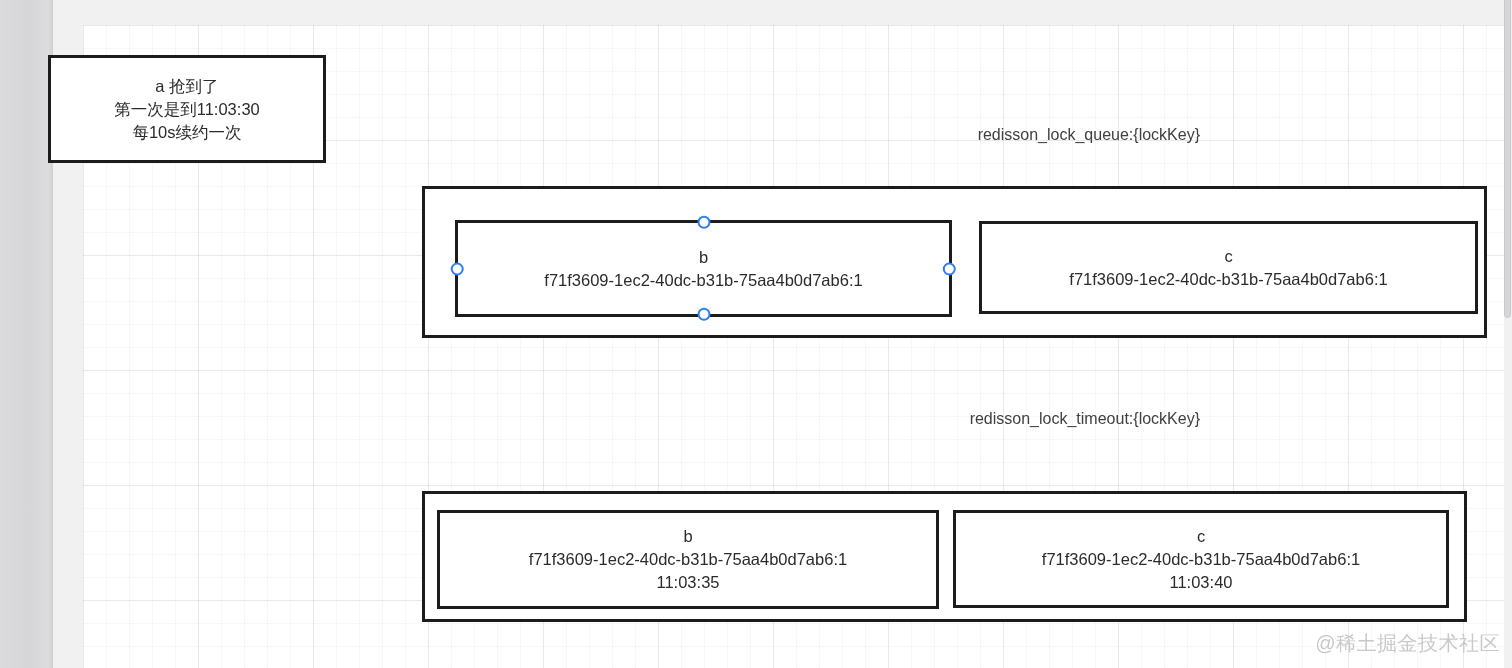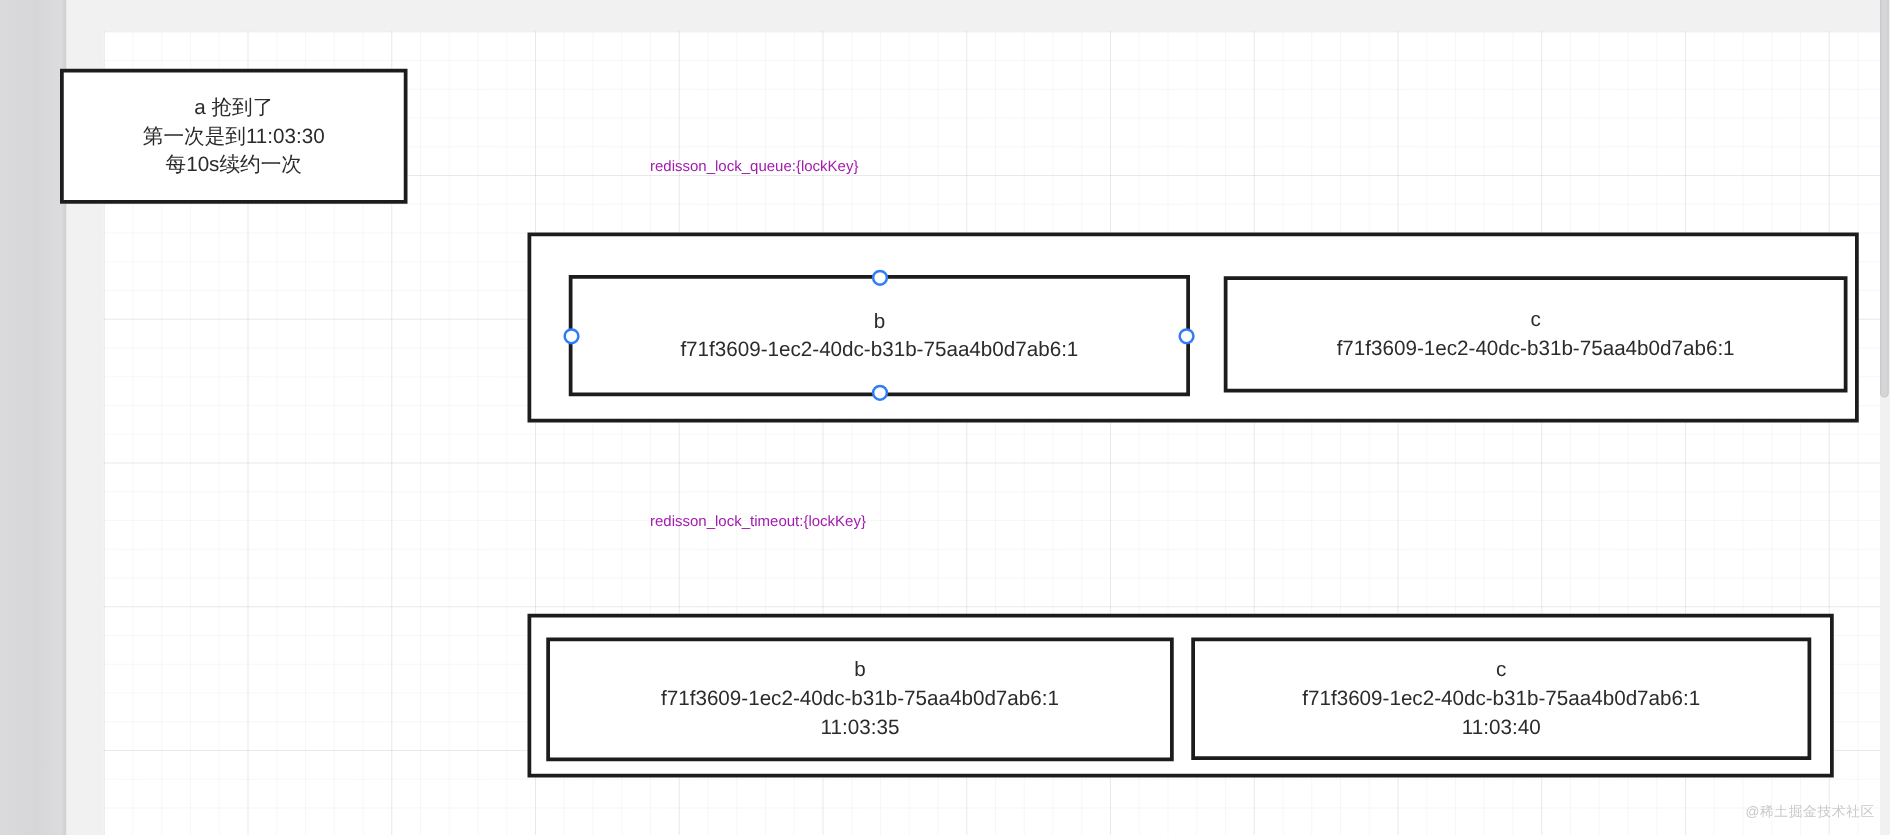--- a/index.html
+++ b/index.html
@@ -32,41 +32,41 @@
 
   .shape {
     position:absolute; background:#ffffff;
     border:3px solid #1c1c1c;
     display:flex; flex-direction:column; align-items:center; justify-content:center;
     text-align:left; font-size:16.5px; line-height:23px; color:#2b2b2b;
   }
   .container-shape { background:#ffffff; }
 
   .floating-label {
-    position:absolute; left:520px; width:680px; text-align:left;
-    font-size:12px; color:#a21caf; background:transparent;
+    position:absolute; left:520px; width:680px; text-align:right;
+    font-size:16px; color:#404040; background:transparent;
   }
 
   .handle {
     position:absolute; width:9px; height:9px; border-radius:50%;
     background:#ffffff; border:2px solid #2f7df6; box-sizing:content-box;
   }
   .handle.top    { left:50%; top:0;    transform:translate(-50%,-56%); }
   .handle.bottom { left:50%; top:100%; transform:translate(-50%,-48%); }
   .handle.left   { left:0;   top:50%;  transform:translate(-56%,-50%); }
   .handle.right  { left:100%;top:50%;  transform:translate(-48%,-50%); }
 
   .scrollbar-v {
     position:absolute; right:1px; top:-6px; width:7px; height:324px;
     background:#d6d6d9; border:1px solid #c9c9cc; border-radius:5px;
   }
 
   .watermark {
     position:absolute; right:12px; bottom:11px;
-    font-size:11px; color:#c9c9c9; letter-spacing:0.5px;
+    font-size:20px; color:#c9c9c9; letter-spacing:0.5px;
   }
 </style>
 </head>
 <body>
 
 <div class="page">
 
   <div class="grid"></div>
   <div class="left-strip"></div>
 

